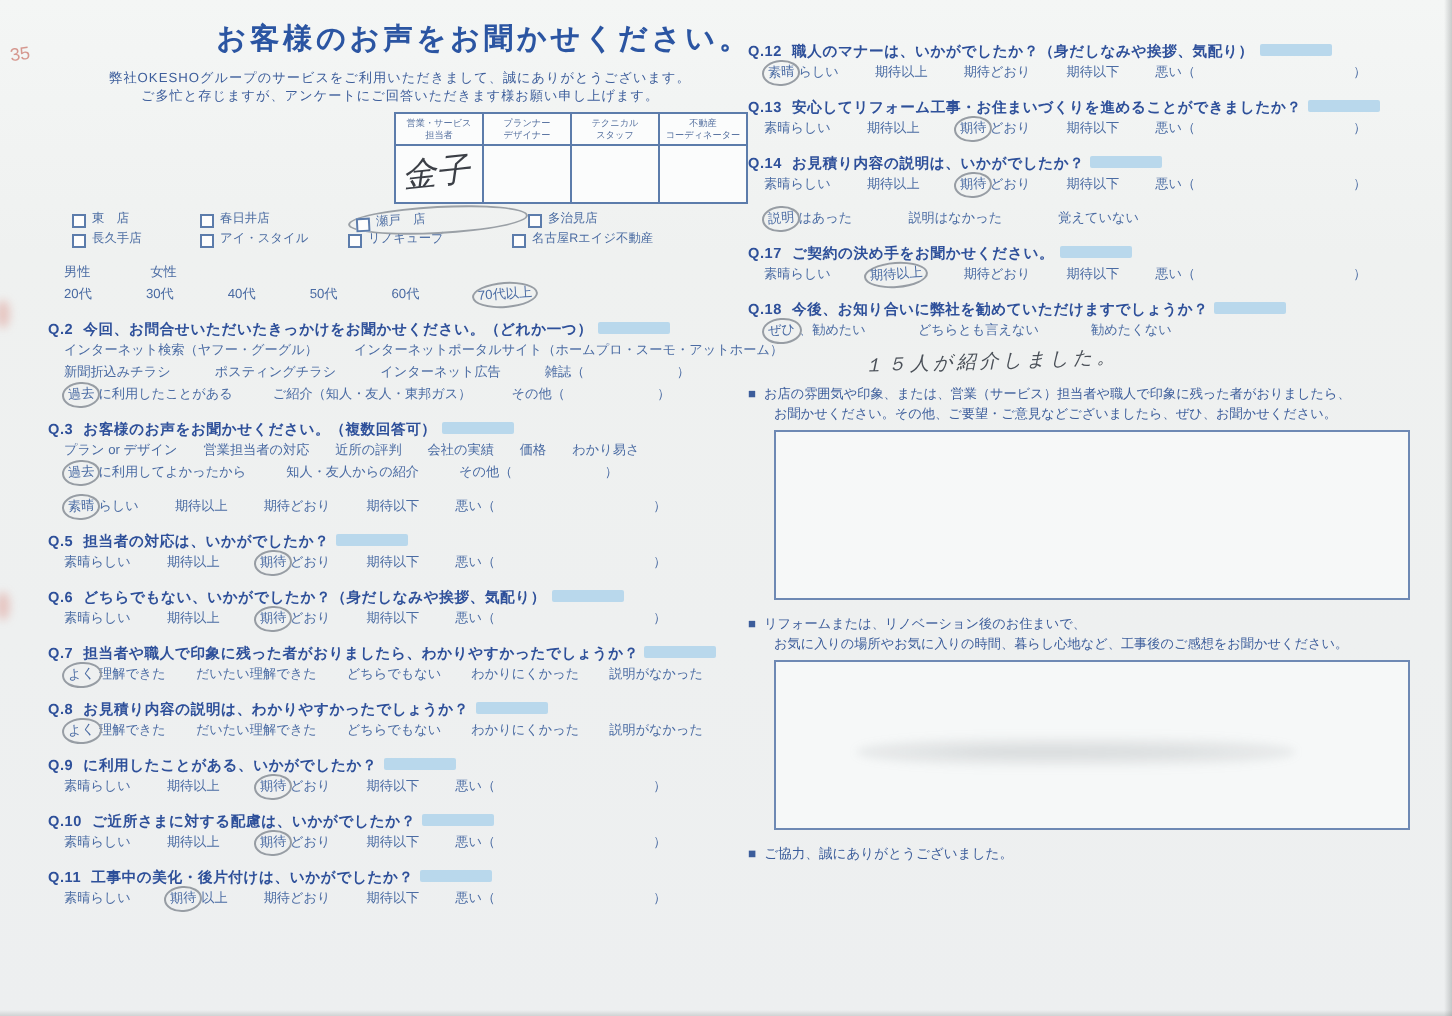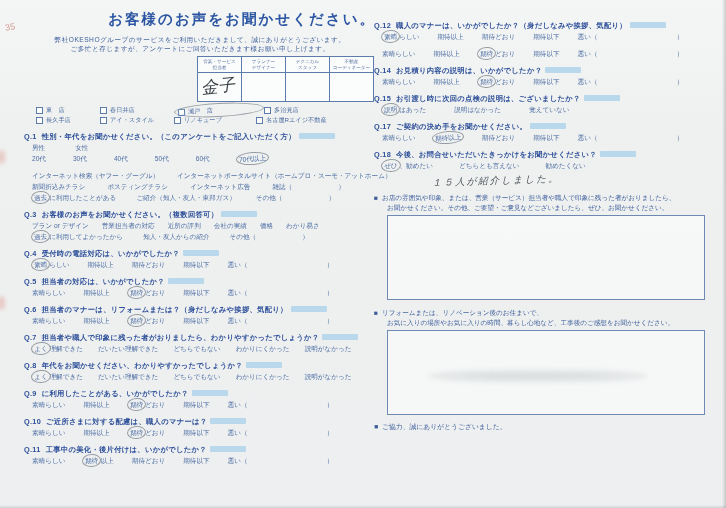--- a/index.html
+++ b/index.html
@@ -135,35 +135,35 @@
         </span>
         <span class="store-item">
           <span class="cb"></span>
           <span>名古屋Rエイジ不動産</span>
         </span>
       </div>
     </div>
 
   <div id="left-questions">
       <div class="q">
-        <div class="q-title"><span class="qno">Q.1</span><span>性別・年代をお聞かせください。（このアンケートをご記入いただく方）</span><span class="hl"></span></div>
         <div class="opt-row" style="gap: 30px;">
           <span class="opt">男性</span>
           <span class="opt">女性</span>
         </div>
         <div class="opt-row" style="gap: 27px;">
           <span class="opt">20代</span>
           <span class="opt">30代</span>
           <span class="opt">40代</span>
           <span class="opt">50代</span>
           <span class="opt">60代</span>
           <span class="opt"><span class="circ">70代以上</span></span>
         </div>
       </div>
       <div class="q">
+        <div class="q-title"><span class="qno">Q.2</span><span>今回、お問合せいただいたきっかけをお聞かせください。（どれか一つ）</span><span class="hl"></span></div>
         <div class="opt-row" style="gap: 18px;">
           <span class="opt">インターネット検索（ヤフー・グーグル）</span>
           <span class="opt">インターネットポータルサイト（ホームプロ・スーモ・アットホーム）</span>
         </div>
         <div class="opt-row" style="gap: 22px;">
           <span class="opt">新聞折込みチラシ</span>
           <span class="opt">ポスティングチラシ</span>
           <span class="opt">インターネット広告</span>
           <span class="opt">雑誌（　　　　　　　）</span>
         </div>
@@ -183,81 +183,80 @@
           <span class="opt">価格</span>
           <span class="opt">わかり易さ</span>
         </div>
         <div class="opt-row" style="gap: 20px;">
           <span class="opt"><span class="circ">過去</span>に利用してよかったから</span>
           <span class="opt">知人・友人からの紹介</span>
           <span class="opt">その他（　　　　　　　）</span>
         </div>
       </div>
       <div class="q">
-        <div class="q-title"><span class="qno">Q.4</span><span>受付時の電話対応は、いかがでしたか？</span><span class="hl"></span></div>
         <div class="opt-row" style="gap: 18px;">
           <span class="opt"><span class="circ">素晴</span>らしい</span>
           <span class="opt">期待以上</span>
           <span class="opt">期待どおり</span>
           <span class="opt">期待以下</span>
           <span class="opt">悪い（　　　　　　　　　　　　）</span>
         </div>
       </div>
       <div class="q">
         <div class="q-title"><span class="qno">Q.5</span><span>担当者の対応は、いかがでしたか？</span><span class="hl"></span></div>
         <div class="opt-row" style="gap: 18px;">
           <span class="opt">素晴らしい</span>
           <span class="opt">期待以上</span>
           <span class="opt"><span class="circ">期待</span>どおり</span>
           <span class="opt">期待以下</span>
           <span class="opt">悪い（　　　　　　　　　　　　）</span>
         </div>
       </div>
       <div class="q">
-        <div class="q-title"><span class="qno">Q.6</span><span>担当者のマナーは、リフォームまたは？（身だしなみや挨拶、気配り）</span><span class="hl"></span></div>
+        <div class="q-title"><span class="qno">Q.6</span><span>どちらでもない、いかがでしたか？（身だしなみや挨拶、気配り）</span><span class="hl"></span></div>
         <div class="opt-row" style="gap: 18px;">
           <span class="opt">素晴らしい</span>
           <span class="opt">期待以上</span>
           <span class="opt"><span class="circ">期待</span>どおり</span>
           <span class="opt">期待以下</span>
           <span class="opt">悪い（　　　　　　　　　　　　）</span>
         </div>
       </div>
       <div class="q">
         <div class="q-title"><span class="qno">Q.7</span><span>担当者や職人で印象に残った者がおりましたら、わかりやすかったでしょうか？</span><span class="hl"></span></div>
         <div class="opt-row" style="gap: 15px;">
           <span class="opt"><span class="circ">よく</span>理解できた</span>
           <span class="opt">だいたい理解できた</span>
           <span class="opt">どちらでもない</span>
           <span class="opt">わかりにくかった</span>
           <span class="opt">説明がなかった</span>
         </div>
       </div>
       <div class="q">
-        <div class="q-title"><span class="qno">Q.8</span><span>年代をお聞かせください、わかりやすかったでしょうか？</span><span class="hl"></span></div>
+        <div class="q-title"><span class="qno">Q.8</span><span>お見積り内容の説明は、わかりやすかったでしょうか？</span><span class="hl"></span></div>
         <div class="opt-row" style="gap: 15px;">
           <span class="opt"><span class="circ">よく</span>理解できた</span>
           <span class="opt">だいたい理解できた</span>
           <span class="opt">どちらでもない</span>
           <span class="opt">わかりにくかった</span>
           <span class="opt">説明がなかった</span>
         </div>
       </div>
       <div class="q">
         <div class="q-title"><span class="qno">Q.9</span><span>に利用したことがある、いかがでしたか？</span><span class="hl"></span></div>
         <div class="opt-row" style="gap: 18px;">
           <span class="opt">素晴らしい</span>
           <span class="opt">期待以上</span>
           <span class="opt"><span class="circ">期待</span>どおり</span>
           <span class="opt">期待以下</span>
           <span class="opt">悪い（　　　　　　　　　　　　）</span>
         </div>
       </div>
       <div class="q">
-        <div class="q-title"><span class="qno">Q.10</span><span>ご近所さまに対する配慮は、職人のマナーは？</span><span class="hl"></span></div>
+        <div class="q-title"><span class="qno">Q.10</span><span>ご近所さまに対する配慮は、いかがでしたか？</span><span class="hl"></span></div>
         <div class="opt-row" style="gap: 18px;">
           <span class="opt">素晴らしい</span>
           <span class="opt">期待以上</span>
           <span class="opt"><span class="circ">期待</span>どおり</span>
           <span class="opt">期待以下</span>
           <span class="opt">悪い（　　　　　　　　　　　　）</span>
         </div>
       </div>
       <div class="q">
         <div class="q-title"><span class="qno">Q.11</span><span>工事中の美化・後片付けは、いかがでしたか？</span><span class="hl"></span></div>
@@ -278,58 +277,58 @@
         <div class="q-title"><span class="qno">Q.12</span><span>職人のマナーは、いかがでしたか？（身だしなみや挨拶、気配り）</span><span class="hl"></span></div>
         <div class="opt-row" style="gap: 18px;">
           <span class="opt"><span class="circ">素晴</span>らしい</span>
           <span class="opt">期待以上</span>
           <span class="opt">期待どおり</span>
           <span class="opt">期待以下</span>
           <span class="opt">悪い（　　　　　　　　　　　　）</span>
         </div>
       </div>
       <div class="q">
+        <div class="q-title"><span class="qno">Q.13</span><span>安心してリフォーム工事・お住まいづくりを進めることができましたか？</span><span class="hl"></span></div>
         <div class="opt-row" style="gap: 18px;">
           <span class="opt">素晴らしい</span>
           <span class="opt">期待以上</span>
           <span class="opt"><span class="circ">期待</span>どおり</span>
           <span class="opt">期待以下</span>
           <span class="opt">悪い（　　　　　　　　　　　　）</span>
         </div>
       </div>
       <div class="q">
         <div class="q-title"><span class="qno">Q.14</span><span>お見積り内容の説明は、いかがでしたか？</span><span class="hl"></span></div>
         <div class="opt-row" style="gap: 18px;">
           <span class="opt">素晴らしい</span>
           <span class="opt">期待以上</span>
           <span class="opt"><span class="circ">期待</span>どおり</span>
           <span class="opt">期待以下</span>
           <span class="opt">悪い（　　　　　　　　　　　　）</span>
         </div>
       </div>
       <div class="q">
-        <div class="q-title"><span class="qno">Q.15</span><span>お引渡し時に次回の点検の説明は、ございましたか？</span><span class="hl"></span></div>
         <div class="opt-row" style="gap: 28px;">
           <span class="opt"><span class="circ">説明</span>はあった</span>
           <span class="opt">説明はなかった</span>
           <span class="opt">覚えていない</span>
         </div>
       </div>
       <div class="q">
         <div class="q-title"><span class="qno">Q.17</span><span>ご契約の決め手をお聞かせください。</span><span class="hl"></span></div>
         <div class="opt-row" style="gap: 18px;">
           <span class="opt">素晴らしい</span>
           <span class="opt"><span class="circ">期待以上</span></span>
           <span class="opt">期待どおり</span>
           <span class="opt">期待以下</span>
           <span class="opt">悪い（　　　　　　　　　　　　）</span>
         </div>
       </div>
       <div class="q">
-        <div class="q-title"><span class="qno">Q.18</span><span>今後、お問合せいただいたきっかけをお聞かせください？</span><span class="hl"></span></div>
+        <div class="q-title"><span class="qno">Q.18</span><span>今後、お知り合いに弊社を勧めていただけますでしょうか？</span><span class="hl"></span></div>
         <div class="opt-row" style="gap: 26px;">
           <span class="opt"><span class="circ">ぜひ</span>、勧めたい</span>
           <span class="opt">どちらとも言えない</span>
           <span class="opt">勧めたくない</span>
         </div>
         <div class="hand-note">１５人が紹介しました。</div>
       </div>
     </div>
 
   <div class="comment">

